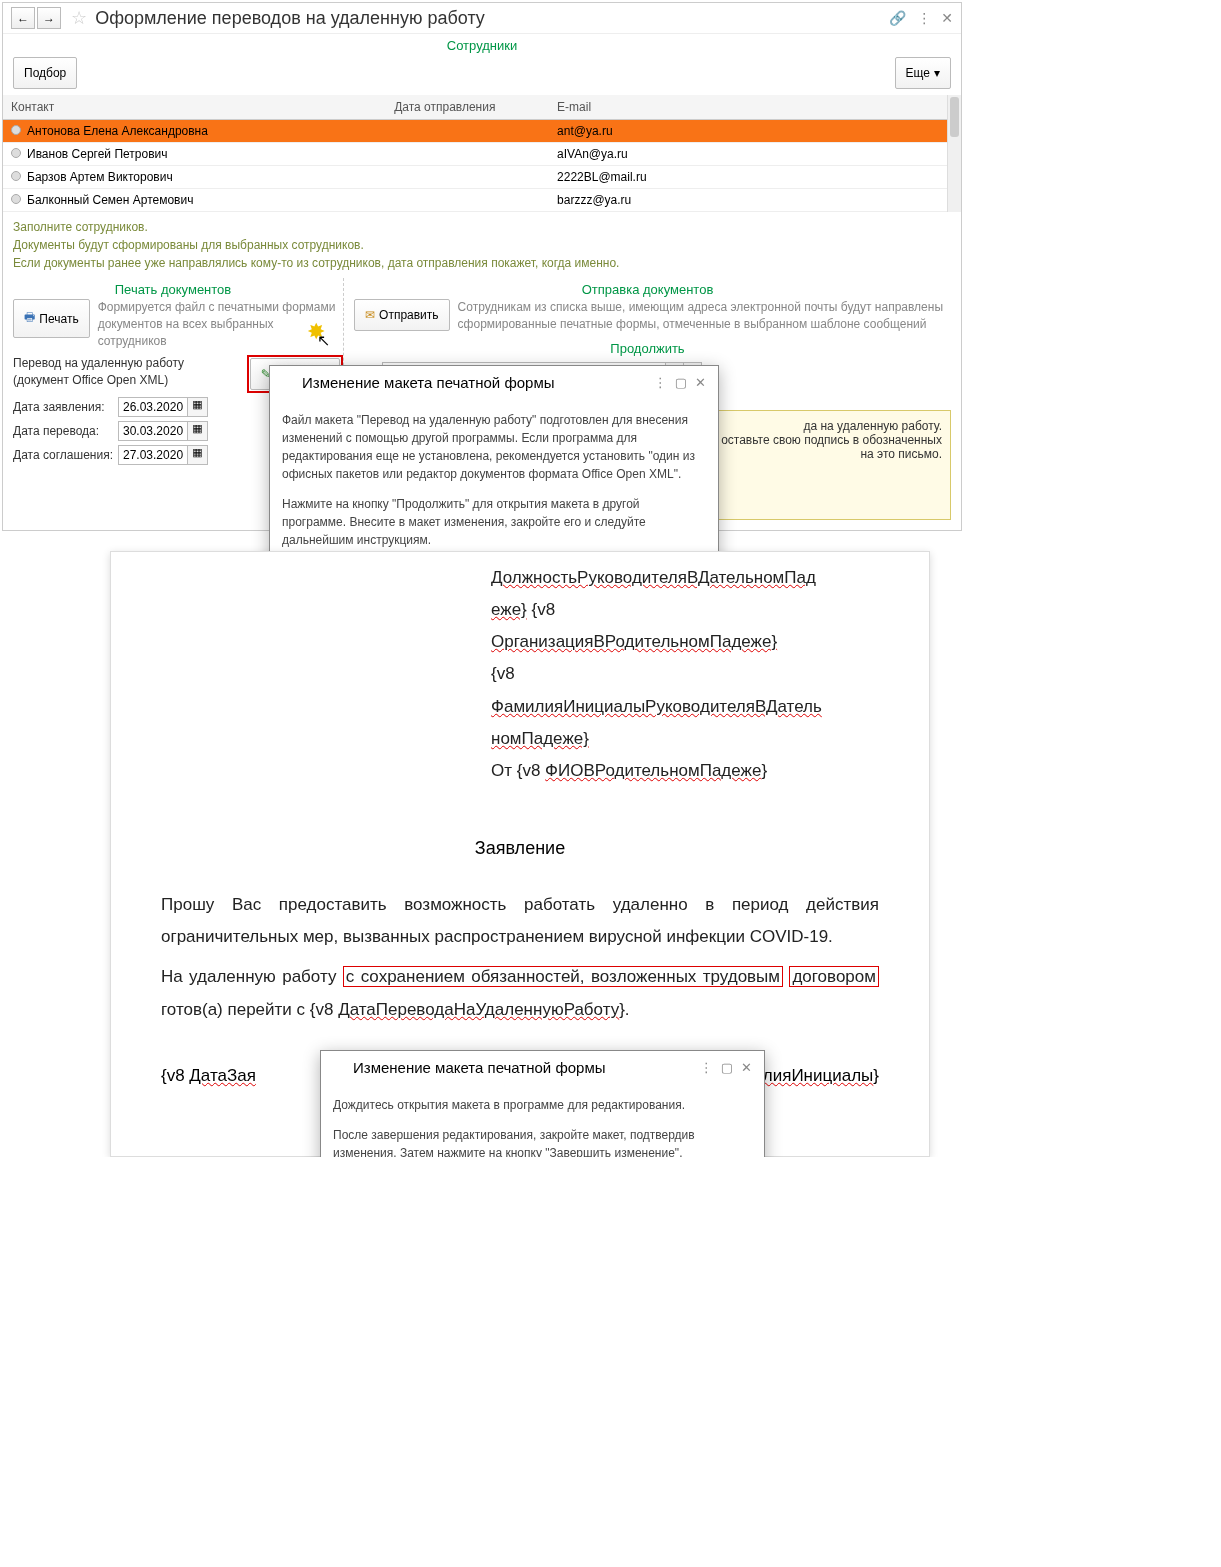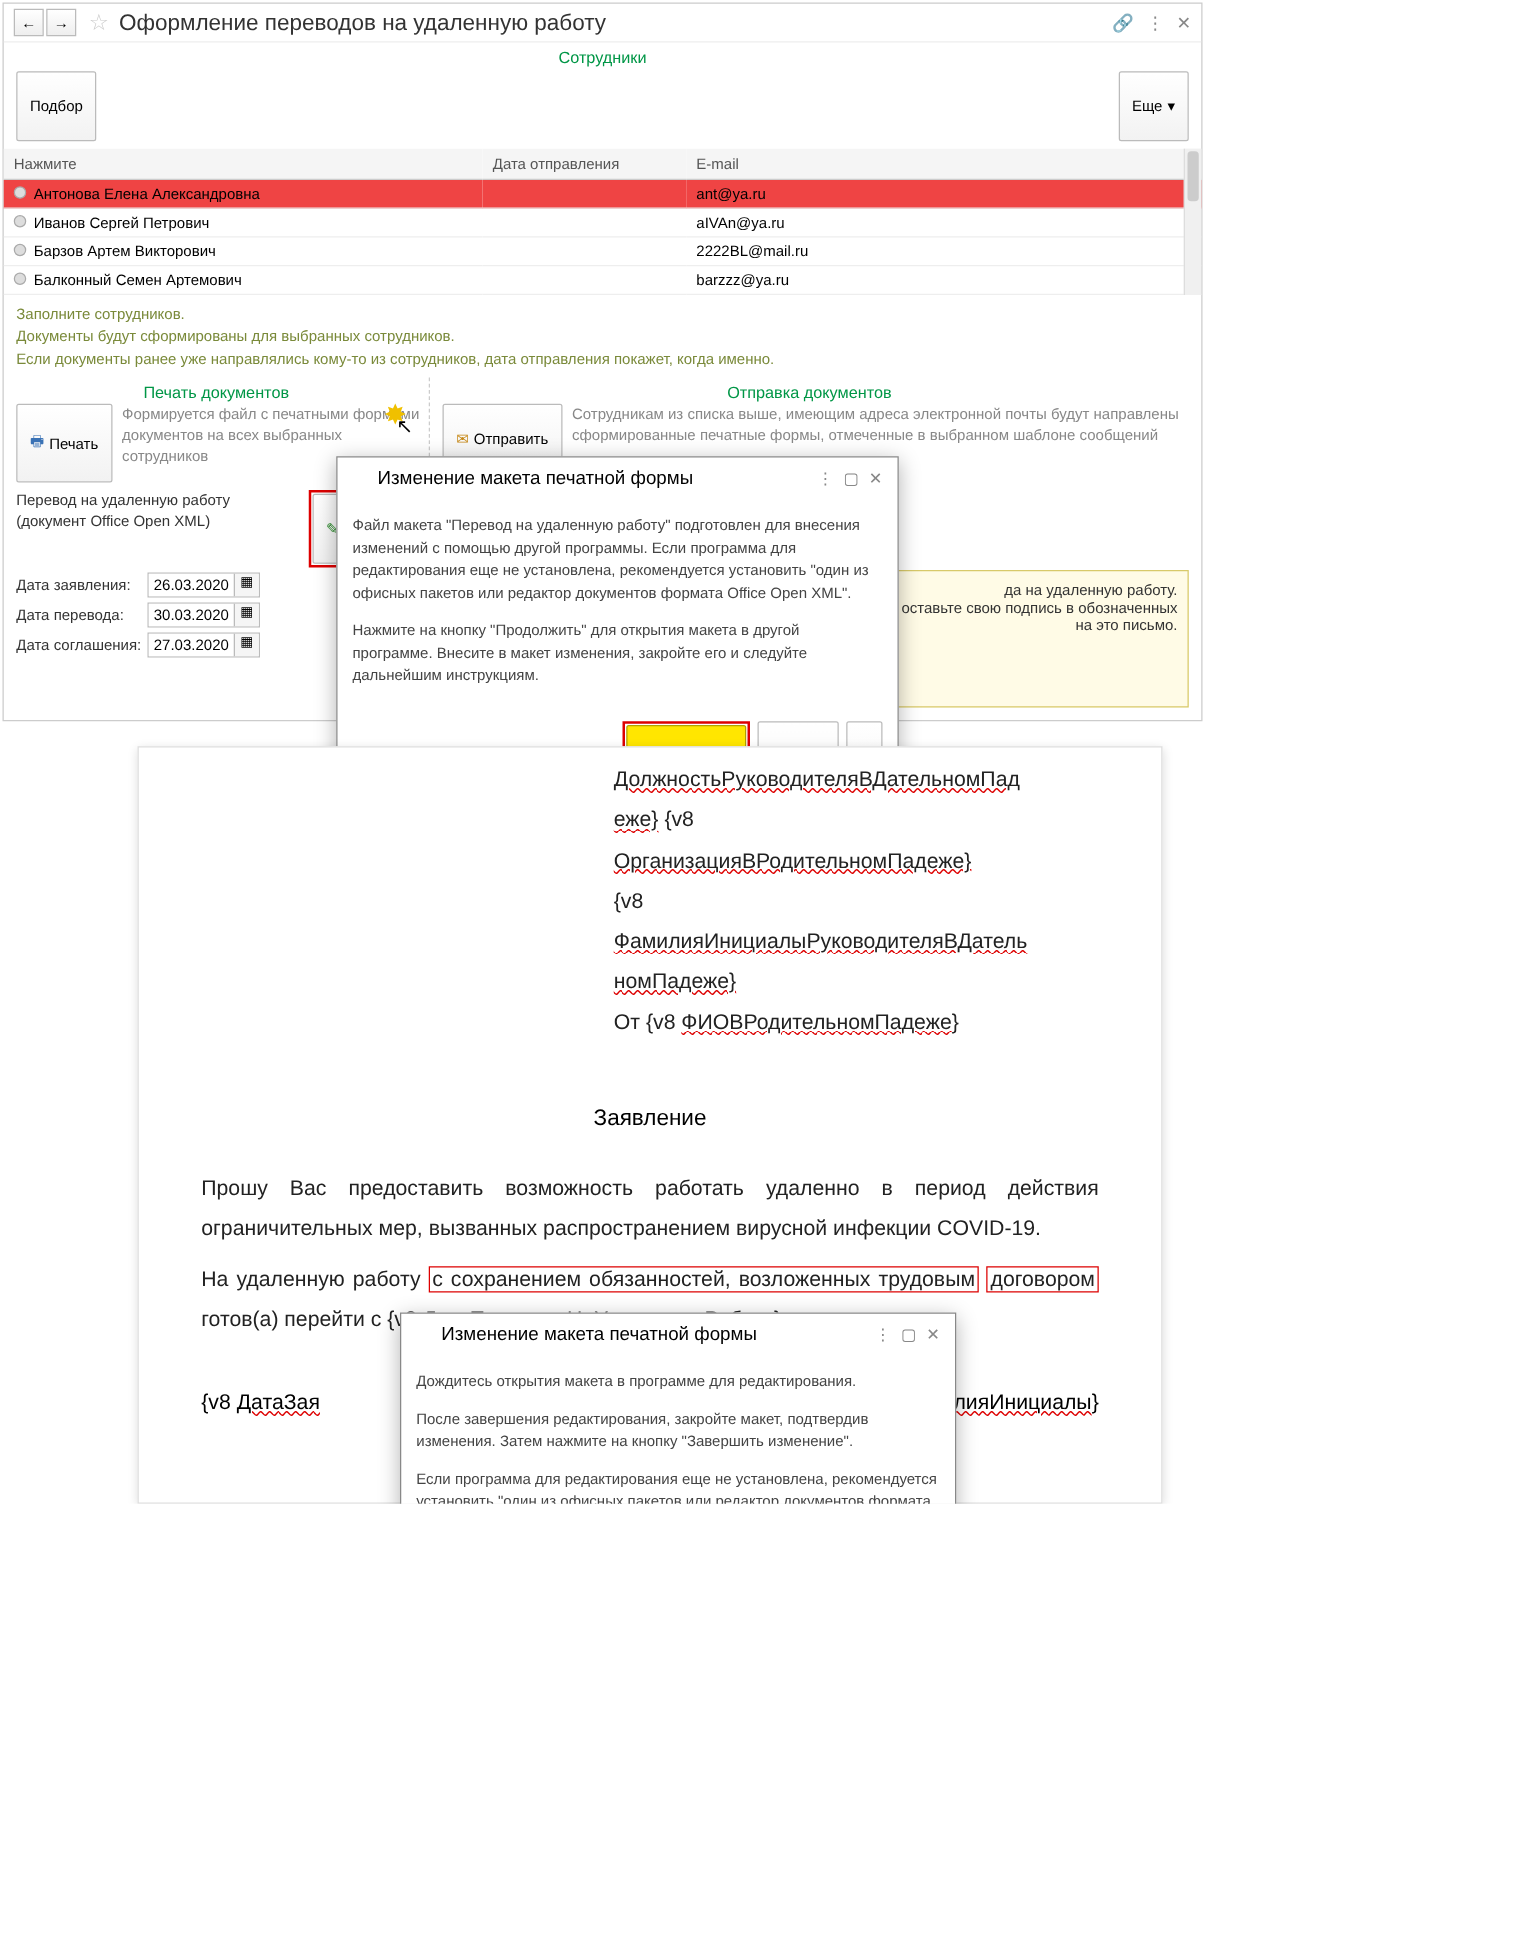--- a/index.html
+++ b/index.html
@@ -6,27 +6,27 @@
   body { margin: 0; background: #fff; width: 1221px; }
   .app-window { border: 1px solid #ccc; position: relative; }
   .titlebar { display: flex; align-items: center; padding: 4px 8px; border-bottom: 1px solid #eee; }
   .nav-btn { width: 24px; height: 22px; border: 1px solid #bbb; background: linear-gradient(#fff,#eee); display: inline-flex; align-items: center; justify-content: center; margin-right: 2px; font-size: 12px; cursor: pointer; }
   .star-icon { color: #ccc; font-size: 18px; margin: 0 8px; cursor: pointer; }
   .title { font-size: 18px; color: #333; flex: 1; }
   .title-right { display: flex; gap: 10px; align-items: center; color: #888; }
   .title-right span { cursor: pointer; font-size: 14px; }
   .section-green { color: #009646; font-size: 13px; padding: 4px 10px 2px; text-align: center; }
   .toolbar-row { display: flex; padding: 2px 10px 6px; align-items: center; justify-content: space-between; }
-  .btn { border: 1px solid #bbb; background: linear-gradient(#fff,#f2f2f2); padding: 20px 10px; font-size: 12px; cursor: pointer; border-radius: 2px; display: inline-flex; align-items: center; gap: 4px; }
+  .btn { border: 1px solid #bbb; background: linear-gradient(#fff,#f2f2f2); padding: 8px 10px; font-size: 12px; cursor: pointer; border-radius: 2px; display: inline-flex; align-items: center; gap: 4px; }
   .btn-yellow { background: #ffe600; border: 1px solid #b0a000; }
   .red-box { border: 2px solid #d00; padding: 1px; }
   .table { width: 100%; border-collapse: collapse; font-size: 12px; }
   .table th { text-align: left; font-weight: normal; color: #555; background: #f5f5f5; border-bottom: 1px solid #ccc; padding: 5px 8px; }
   .table td { padding: 4px 8px; border-bottom: 1px solid #eee; }
-  .row-selected { background: #ef4444; }
+  .row-selected { background: #f97316; }
   .status-dot { display: inline-block; width: 10px; height: 10px; border-radius: 50%; background: #ddd; border: 1px solid #aaa; margin-right: 6px; }
   .table-wrap { position: relative; }
   .scrolltrack { position: absolute; right: 0; top: 0; bottom: 0; width: 14px; background: #f0f0f0; border-left: 1px solid #ddd; }
   .scrollthumb { position: absolute; left: 2px; right: 2px; top: 2px; height: 40px; background: #ccc; border-radius: 3px; }
   .hints { padding: 6px 10px; font-size: 12px; color: #7a8a3a; line-height: 1.5; }
   .cols { display: flex; padding: 0 10px 10px; }
   .col-left { width: 330px; }
   .col-right { flex: 1; border-left: 1px dashed #ccc; padding-left: 10px; }
   .hint-gray { color: #888; font-size: 12px; line-height: 1.4; }
   .field-row { display: flex; align-items: center; margin: 4px 0; font-size: 12px; }
@@ -81,21 +81,21 @@
     <span class="btn">
           <span>Еще</span> 
           <span>▾</span>
         </span>
   </div>
 
   <div class="table-wrap">
     <table class="table">
       <thead>
             <tr>
-        <th style="width:40%">Нажмите</th>
+        <th style="width:40%">Контакт</th>
         <th style="width:17%">Дата отправления</th>
         <th>E-mail</th>
       </tr>
           </thead>
       <tbody>
         <tr class="row-selected">
           <td><span class="status-dot"></span><span>Антонова Елена Александровна</span></td>
           <td></td>
           <td>ant@ya.ru</td>
         </tr>

